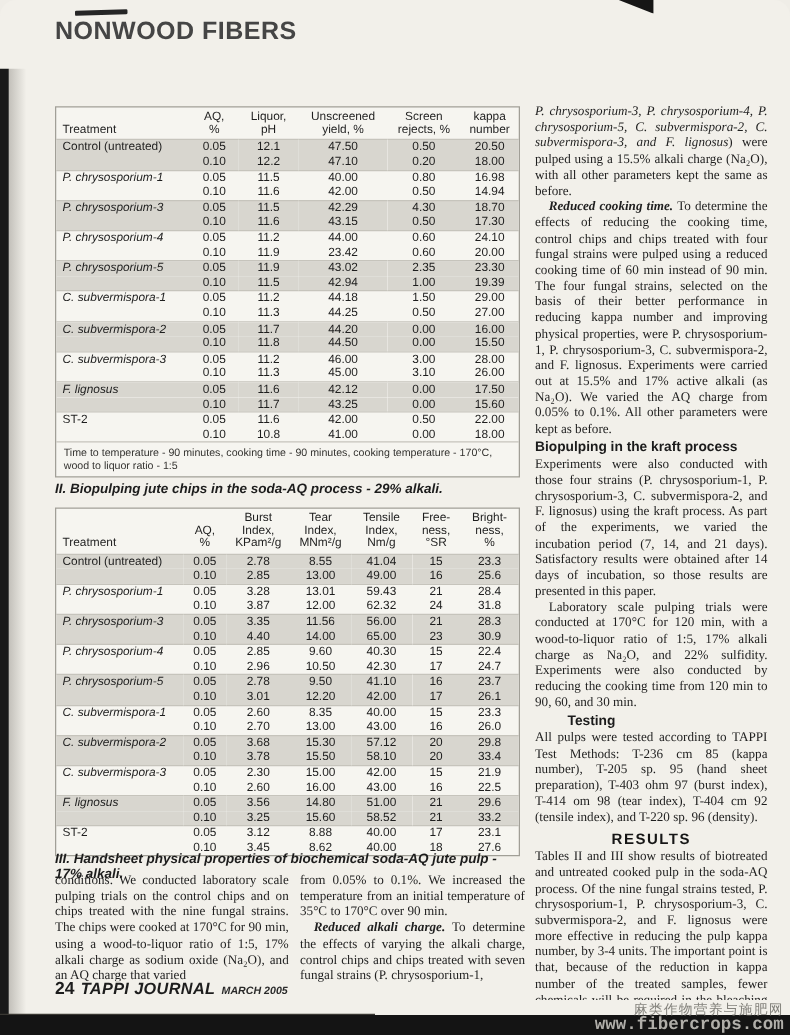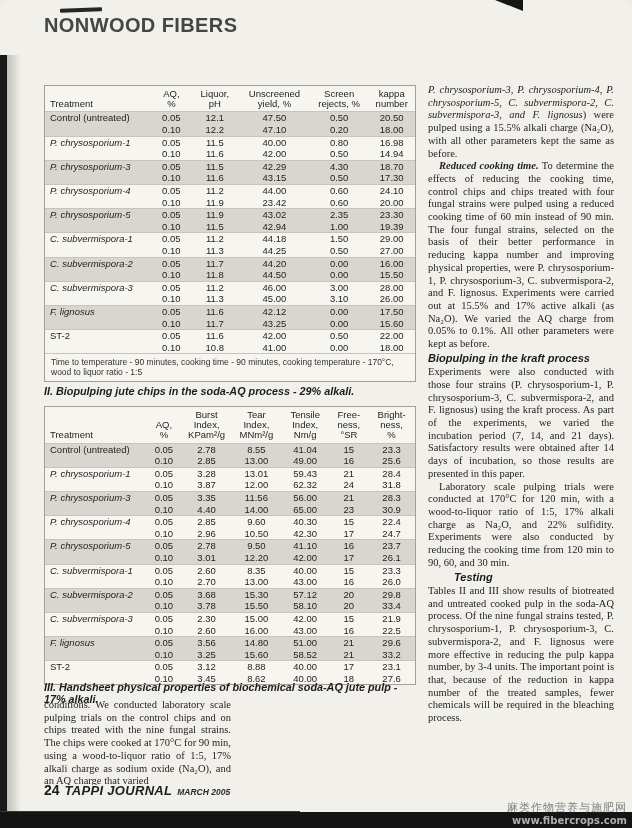--- a/index.html
+++ b/index.html
@@ -60,21 +60,21 @@
   
   .text-col{position:absolute;overflow:hidden;}
   .col-right{left:428px;top:84px;width:186px;height:716px;}
   .col-bottom-left{left:44px;top:699px;width:187px;height:86px;}
   .col-bottom-mid{left:240px;top:699px;width:180px;height:104px;}
   .body-p{margin:0;text-align:justify;font-size:10.5px;line-height:12.7px;color:#1f1f1f;}
   .body-p.indent{text-indent:11px;}
   .lead{font-weight:bold;font-style:italic;}
   .h-italic{
     font-family:"Liberation Sans","DejaVu Sans",sans-serif;
-    font-weight:bold;font-style:italic;font-size:11px;line-height:13.5px;
+    font-weight:bold;font-size:11px;line-height:13.5px;
     color:#1b1b1b;margin:1px 0;
   }
   .h-italic.indent{text-indent:26px;}
   .h-caps{
     font-family:"Liberation Sans","DejaVu Sans",sans-serif;
     font-weight:bold;font-size:12px;letter-spacing:1.2px;text-align:center;
     color:#161616;margin:3px 0 2px;
   }
 
   
@@ -82,21 +82,21 @@
   .page-num{font-family:"Liberation Sans",sans-serif;font-weight:bold;font-size:14px;color:#1d1d1d;}
   .journal{font-family:"Liberation Sans",sans-serif;font-weight:bold;font-style:italic;
     font-size:13px;letter-spacing:0.3px;color:#1d1d1d;}
   .issue{font-family:"Liberation Sans",sans-serif;font-weight:bold;font-style:italic;
     font-size:8.5px;color:#2a2a2a;}
 
   
   .watermark{position:absolute;right:5px;bottom:0;text-align:right;z-index:6;
     font-family:"DejaVu Sans",sans-serif;}
   .wm1{font-size:11px;color:rgba(112,110,104,0.85);letter-spacing:1px;line-height:12px;}
-  .wm2{font-size:10px;font-weight:bold;color:rgba(193,191,185,0.9);line-height:15px;margin-top:-1px;}
+  .wm2{font-size:14px;font-weight:bold;color:rgba(193,191,185,0.9);line-height:15px;margin-top:-1px;font-family:Liberation Mono, monospace;}
 </style>
 </head>
 <body>
 
 <div id="page" style="background: rgb(242, 240, 234);">
 
   <div class="artifact-line"></div>
   <div class="artifact-tri"></div>
 
   <div class="page-title">NONWOOD FIBERS</div>
@@ -512,26 +512,30 @@
   </div>
   <div class="caption c3">III. Handsheet physical properties of biochemical soda-AQ jute pulp - 17% alkali.</div>
 
   <div class="text-col col-right">
       <p class="body-p"><span class="it">P. chrysosporium-3, P. chrysosporium-4, P. chrysosporium-5, C. subvermispora-2, C. subvermispora-3, and F. lignosus</span><span>) were pulped using a 15.5% alkali charge (Na₂O), with all other parameters kept the same as before.</span></p>
       <p class="body-p indent"><span class="lead">Reduced cooking time. </span>To determine the effects of reducing the cooking time, control chips and chips treated with four fungal strains were pulped using a reduced cooking time of 60 min instead of 90 min. The four fungal strains, selected on the basis of their better performance in reducing kappa number and improving physical properties, were P. chrysosporium-1, P. chrysosporium-3, C. subvermispora-2, and F. lignosus. Experiments were carried out at 15.5% and 17% active alkali (as Na₂O). We varied the AQ charge from 0.05% to 0.1%. All other parameters were kept as before.</p>
       <div class="h-italic">Biopulping in the kraft process</div>
       <p class="body-p">Experiments were also conducted with those four strains (P. chrysosporium-1, P. chrysosporium-3, C. subvermispora-2, and F. lignosus) using the kraft process. As part of the experiments, we varied the incubation period (7, 14, and 21 days). Satisfactory results were obtained after 14 days of incubation, so those results are presented in this paper.</p>
       <p class="body-p indent">Laboratory scale pulping trials were conducted at 170°C for 120 min, with a wood-to-liquor ratio of 1:5, 17% alkali charge as Na₂O, and 22% sulfidity. Experiments were also conducted by reducing the cooking time from 120 min to 90, 60, and 30 min.</p>
       <div class="h-italic indent">Testing</div>
+      <p class="body-p">All pulps were tested according to TAPPI Test Methods: T-236 cm 85 (kappa number), T-205 sp. 95 (hand sheet preparation), T-403 ohm 97 (burst index), T-414 om 98 (tear index), T-404 cm 92 (tensile index), and T-220 sp. 96 (density).</p>
+      <div class="h-caps">RESULTS</div>
       <p class="body-p">Tables II and III show results of biotreated and untreated cooked pulp in the soda-AQ process. Of the nine fungal strains tested, P. chrysosporium-1, P. chrysosporium-3, C. subvermispora-2, and F. lignosus were more effective in reducing the pulp kappa number, by 3-4 units. The important point is that, because of the reduction in kappa number of the treated samples, fewer chemicals will be required in the bleaching process.</p>
     </div>
   <div class="text-col col-bottom-left">
       <p class="body-p">conditions. We conducted laboratory scale pulping trials on the control chips and on chips treated with the nine fungal strains. The chips were cooked at 170°C for 90 min, using a wood-to-liquor ratio of 1:5, 17% alkali charge as sodium oxide (Na₂O), and an AQ charge that varied</p>
     </div>
   <div class="text-col col-bottom-mid">
+      <p class="body-p">from 0.05% to 0.1%. We increased the temperature from an initial temperature of 35°C to 170°C over 90 min.</p>
+      <p class="body-p indent"><span class="lead">Reduced alkali charge. </span>To determine the effects of varying the alkali charge, control chips and chips treated with seven fungal strains (P. chrysosporium-1,</p>
     </div>
 
   <div class="footer">
     <span class="page-num">24</span>
     <span class="journal">TAPPI JOURNAL</span>
     <span class="issue">MARCH 2005</span>
   </div>
 
   <div class="watermark">
     <div class="wm1">麻类作物营养与施肥网</div>

